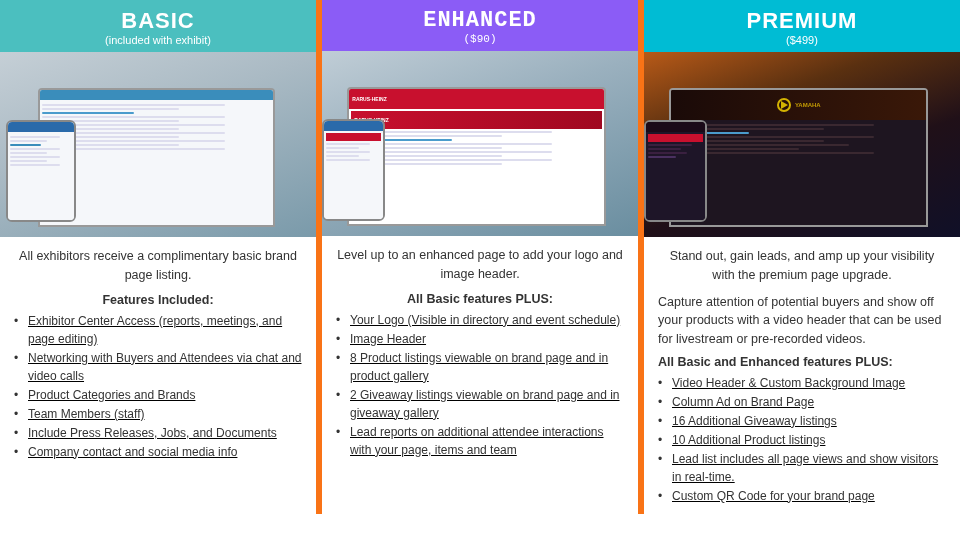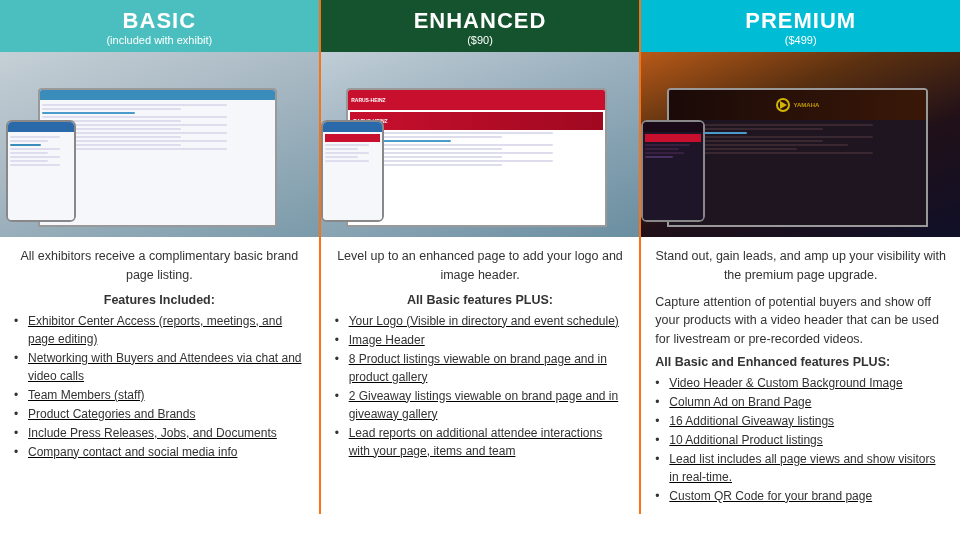--- a/index.html
+++ b/index.html
@@ -11,36 +11,37 @@
       overflow: hidden;
     }
     .container {
       display: flex;
       width: 960px;
     }
     .column {
       flex: 1;
       display: flex;
       flex-direction: column;
-      border-right: 2px solid #f97316;
+      border-right: 6px solid #f97316;
       padding: 0;
     }
     .column:last-child {
       border-right: none;
     }
     .header-badge {
       text-align: center;
       padding: 8px 10px 6px;
       position: relative;
     }
     .header-badge.basic {
       background-color: #4bbfbf;
     }
     .header-badge.enhanced {
-      background-color: #14532d;
+      background-color: #8b5cf6;
+      font-family: Liberation Mono, monospace;
     }
     .header-badge.premium {
       background-color: #00bcd4;
     }
     .badge-title {
       font-size: 22px;
       font-weight: 900;
       color: #fff;
       letter-spacing: 1px;
       text-transform: uppercase;
@@ -245,22 +246,22 @@
           </div>
         </div>
       </div>
     </div>
     <div class="text-section">
       <p class="intro-text">All exhibitors receive a complimentary basic brand page listing.</p>
       <p class="features-title">Features Included:</p>
       <ul class="features-list">
         <li>Exhibitor Center Access (reports, meetings, and page editing)</li>
         <li>Networking with Buyers and Attendees via chat and video calls</li>
+        <li>Product Categories and Brands</li>
         <li>Team Members (staff)</li>
-        <li>Product Categories and Brands</li>
         <li>Include Press Releases, Jobs, and Documents</li>
         <li>Company contact and social media info</li>
       </ul>
     </div>
   </div>
 
   <div class="column">
     <div class="header-badge enhanced">
       <div class="badge-title">ENHANCED</div>
       <div class="badge-subtitle">($90)</div>

